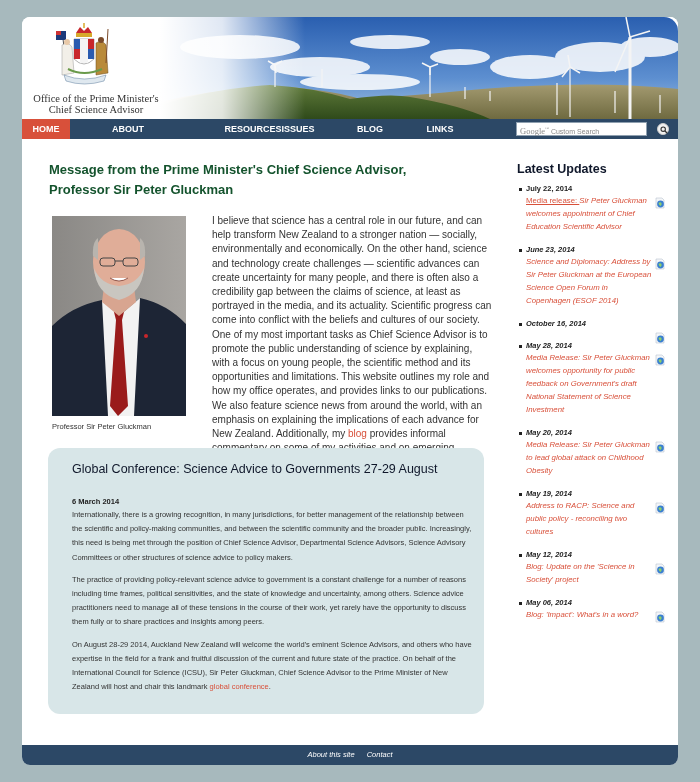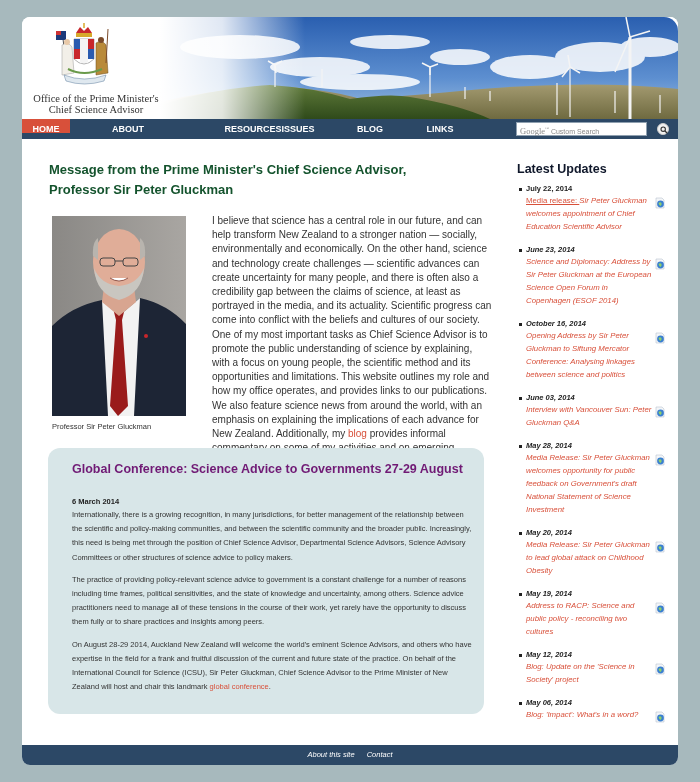--- a/index.html
+++ b/index.html
@@ -21,21 +21,21 @@
     font-family:"Liberation Serif", serif; font-size:10.5px; line-height:11px; color:#333;
   }
   .banner {
     position:absolute; left:138px; top:0; width:518px; height:102px; overflow:hidden;
     border-top-right-radius:14px;
   }
   .banner svg { display:block; }
   
   .nav { position:absolute; left:0; top:102px; width:656px; height:20px; background:#2c4866; }
   .nav-item {
-    position:absolute; top:0; height:14px; line-height:20px; text-align:center;
+    position:absolute; top:0; height:20px; line-height:20px; text-align:center;
     color:#fff; font-weight:bold; font-size:9px; cursor:pointer;
   }
   .nav-item.active { background:#d8503a; }
   .search-box {
     position:absolute; left:494px; top:3px; width:131px; height:14px; background:#fff;
     border:1px solid #8fa0b0; box-sizing:border-box;
     font-size:7px; line-height:12px; padding-left:3px; color:#888;
   }
   .search-box .g { font-family:"Liberation Serif", serif; font-size:8.5px; color:#8a8a8a; }
   .search-box .g sup { font-size:4px; }
@@ -54,21 +54,21 @@
   .intro {
     position:absolute; left:190px; top:197px; width:280px;
     font-size:10px; line-height:14.2px; color:#333;
   }
   a.inline-link { color:#d8503a; text-decoration:none; }
   .conf-box {
     position:absolute; left:26px; top:431px; width:436px; height:266px;
     background:#d8e6e8; border-radius:12px;
   }
   .conf-title {
-    position:absolute; left:24px; top:14px; font-size:12.5px; font-weight:bold; color:#701a75;
+    position:absolute; left:24px; top:14px; font-size:12.5px; font-weight:normal; color:#0f172a;
   }
   .conf-date { position:absolute; left:24px; top:49px; font-size:7.5px; font-weight:bold; color:#222; }
   .conf-body {
     position:absolute; left:24px; top:60px; width:402px;
     font-size:7.5px; line-height:14.2px; color:#333;
   }
   .conf-body p { margin:0 0 8px 0; }
   
   .sidebar-title {
     position:absolute; left:495px; top:145px; font-size:12.5px; font-weight:bold; color:#0f172a;
@@ -279,30 +279,20 @@
         <span class="update-date">June 23, 2014</span>
         <a class="update-link" href="#"><span>Science and Diplomacy: Address by Sir Peter Gluckman at the European Science Open Forum in Copenhagen (ESOF 2014)</span></a>
         <svg class="web-icon" viewBox="0 0 12 12">
           <path d="M2 1 L8 1 L10 3 L10 11 L2 11 Z" fill="#f4f6f8" stroke="#b8c4d0" stroke-width="0.6"></path>
           <circle cx="6.5" cy="7" r="3.4" fill="#3a7fd0"></circle>
           <path d="M4.5 6 Q6 4.5 7.5 6 Q8 8 6.5 9 Q5 8.5 4.5 6 Z" fill="#8fd06a"></path>
         </svg>
       </li>
       <li class="update">
         <span class="update-date">October 16, 2014</span>
-        <a class="update-link" href="#"><span>Opening Address by Sir Peter Gluckman to Siftung Mercator Conference: Analysing linkages between science and politics</span></a>
-        <svg class="web-icon" viewBox="0 0 12 12">
-          <path d="M2 1 L8 1 L10 3 L10 11 L2 11 Z" fill="#f4f6f8" stroke="#b8c4d0" stroke-width="0.6"></path>
-          <circle cx="6.5" cy="7" r="3.4" fill="#3a7fd0"></circle>
-          <path d="M4.5 6 Q6 4.5 7.5 6 Q8 8 6.5 9 Q5 8.5 4.5 6 Z" fill="#8fd06a"></path>
-        </svg>
-      </li>
-      <li class="update">
-        <span class="update-date">June 03, 2014</span>
-        <a class="update-link" href="#"><span>Interview with Vancouver Sun: Peter Gluckman Q&amp;A</span></a>
         <svg class="web-icon" viewBox="0 0 12 12">
           <path d="M2 1 L8 1 L10 3 L10 11 L2 11 Z" fill="#f4f6f8" stroke="#b8c4d0" stroke-width="0.6"></path>
           <circle cx="6.5" cy="7" r="3.4" fill="#3a7fd0"></circle>
           <path d="M4.5 6 Q6 4.5 7.5 6 Q8 8 6.5 9 Q5 8.5 4.5 6 Z" fill="#8fd06a"></path>
         </svg>
       </li>
       <li class="update">
         <span class="update-date">May 28, 2014</span>
         <a class="update-link" href="#"><span>Media Release: Sir Peter Gluckman welcomes opportunity for public feedback on Government's draft National Statement of Science Investment</span></a>
         <svg class="web-icon" viewBox="0 0 12 12">

